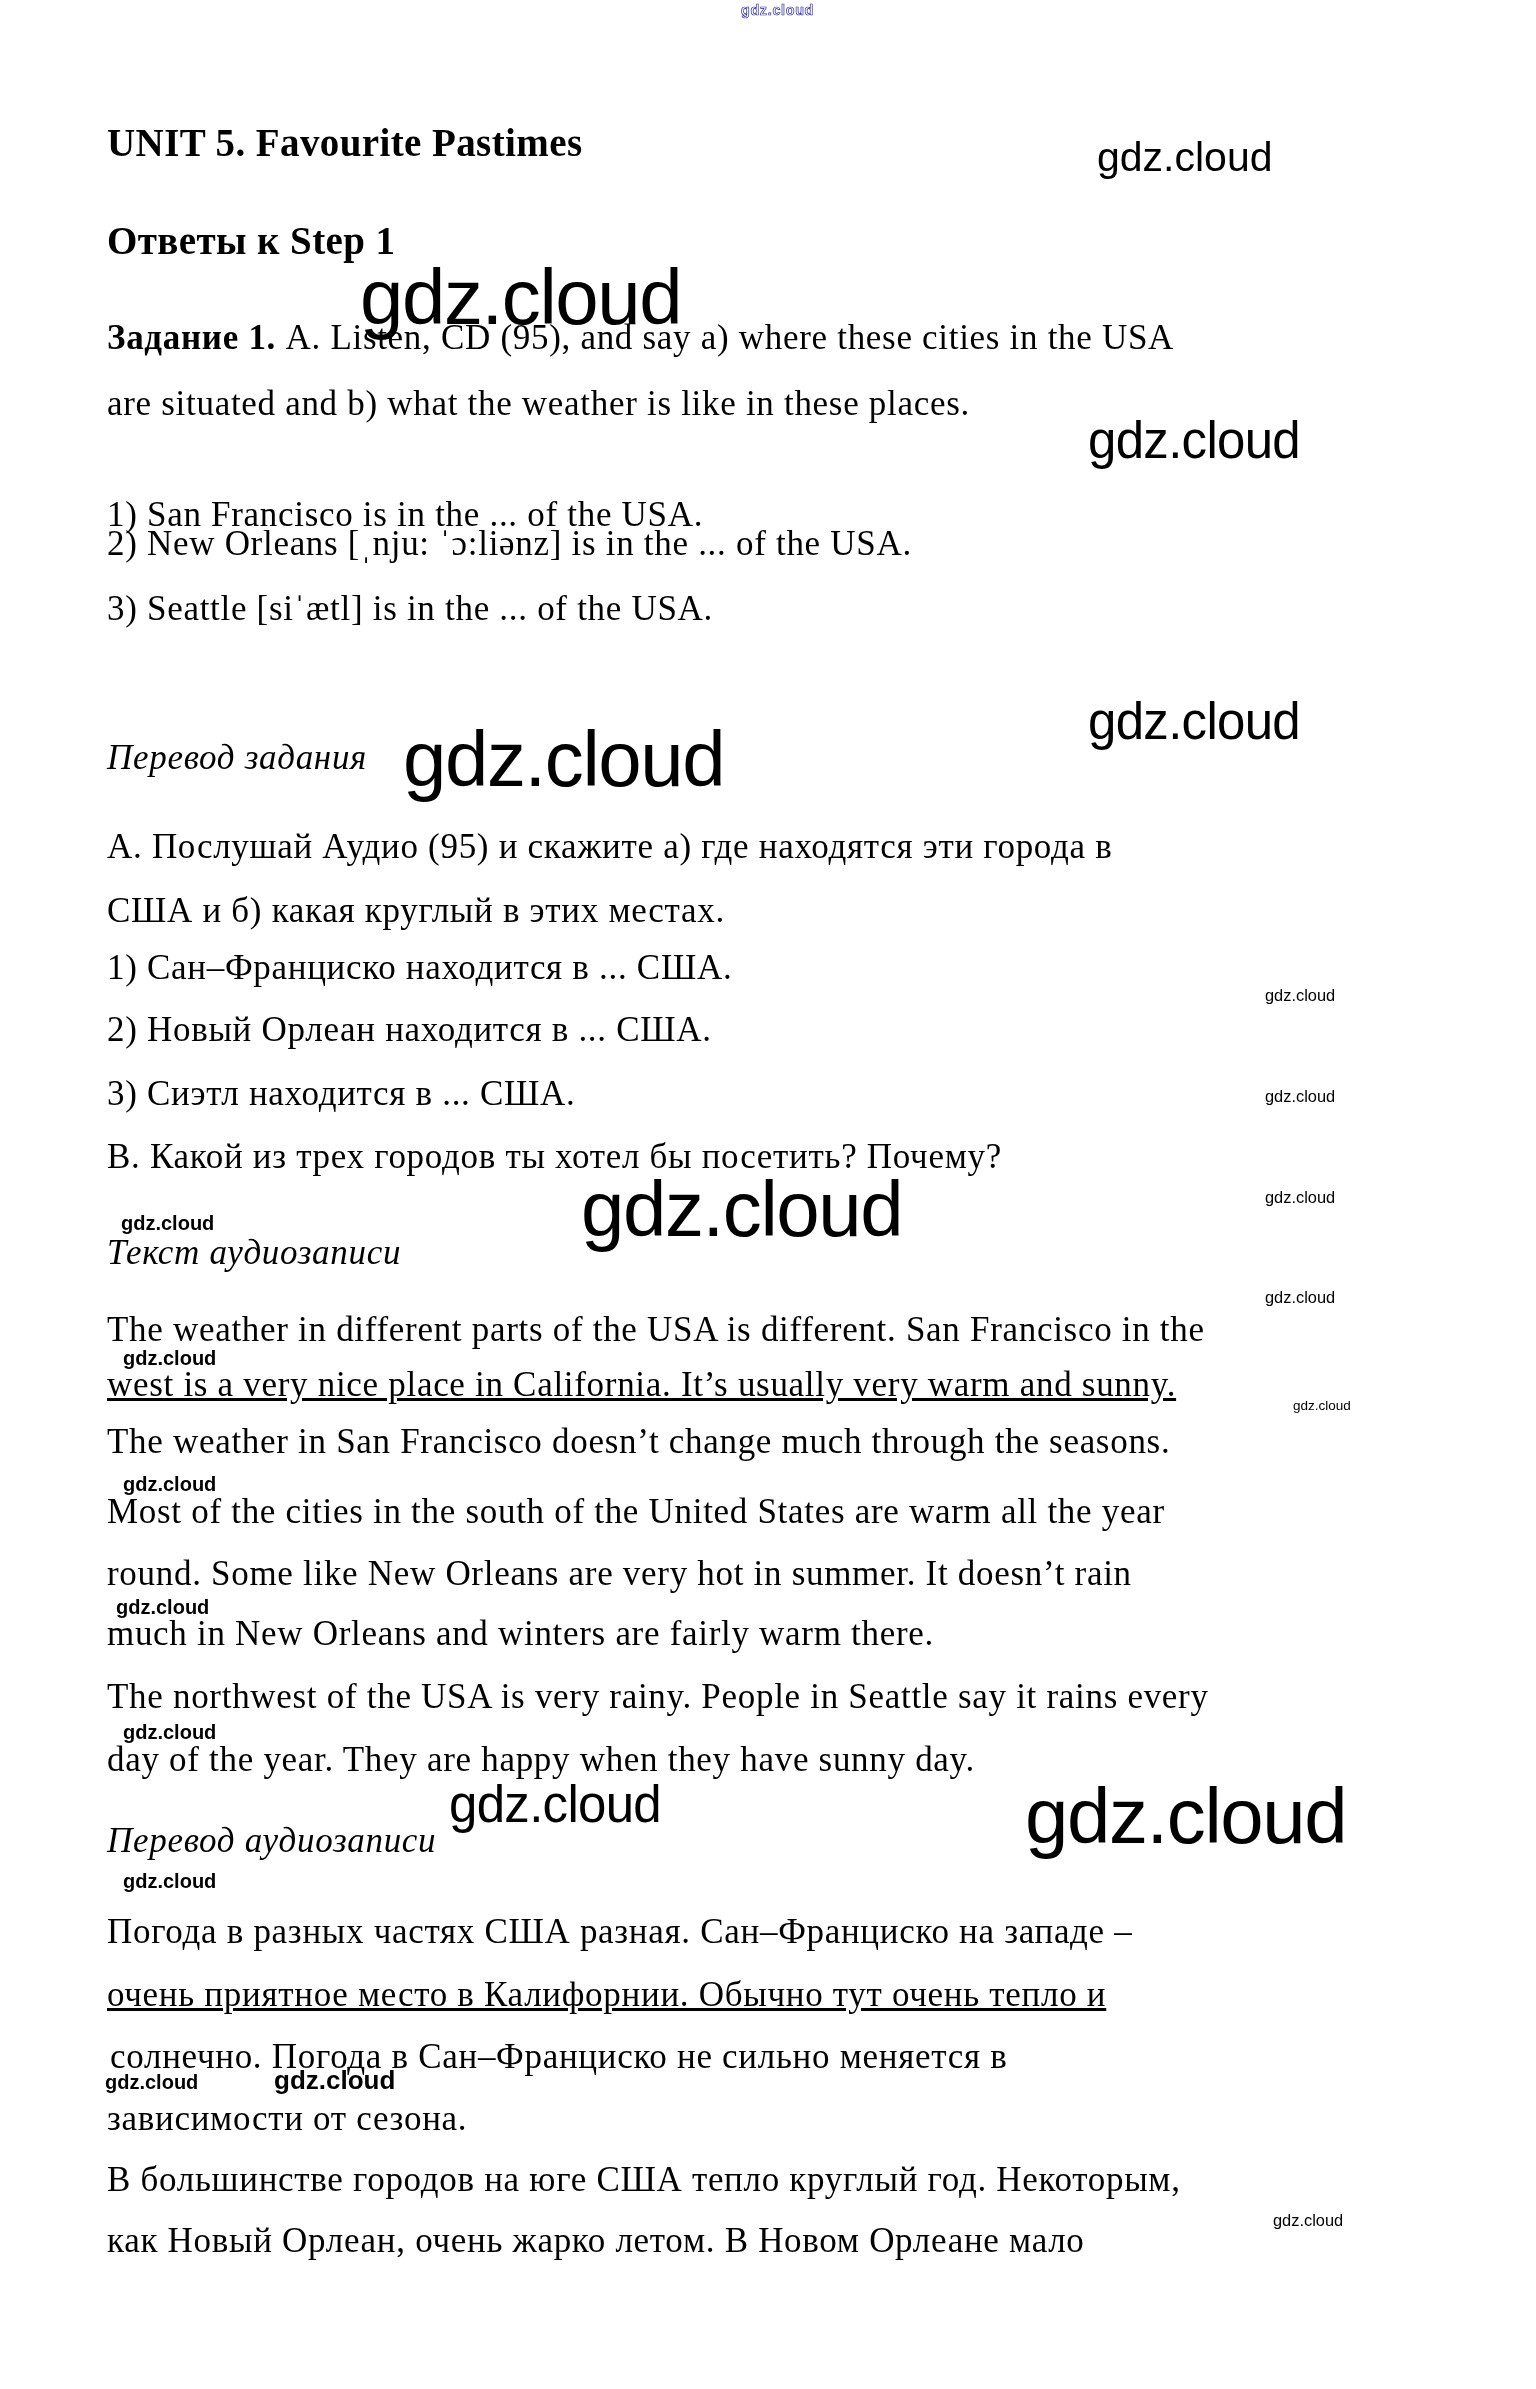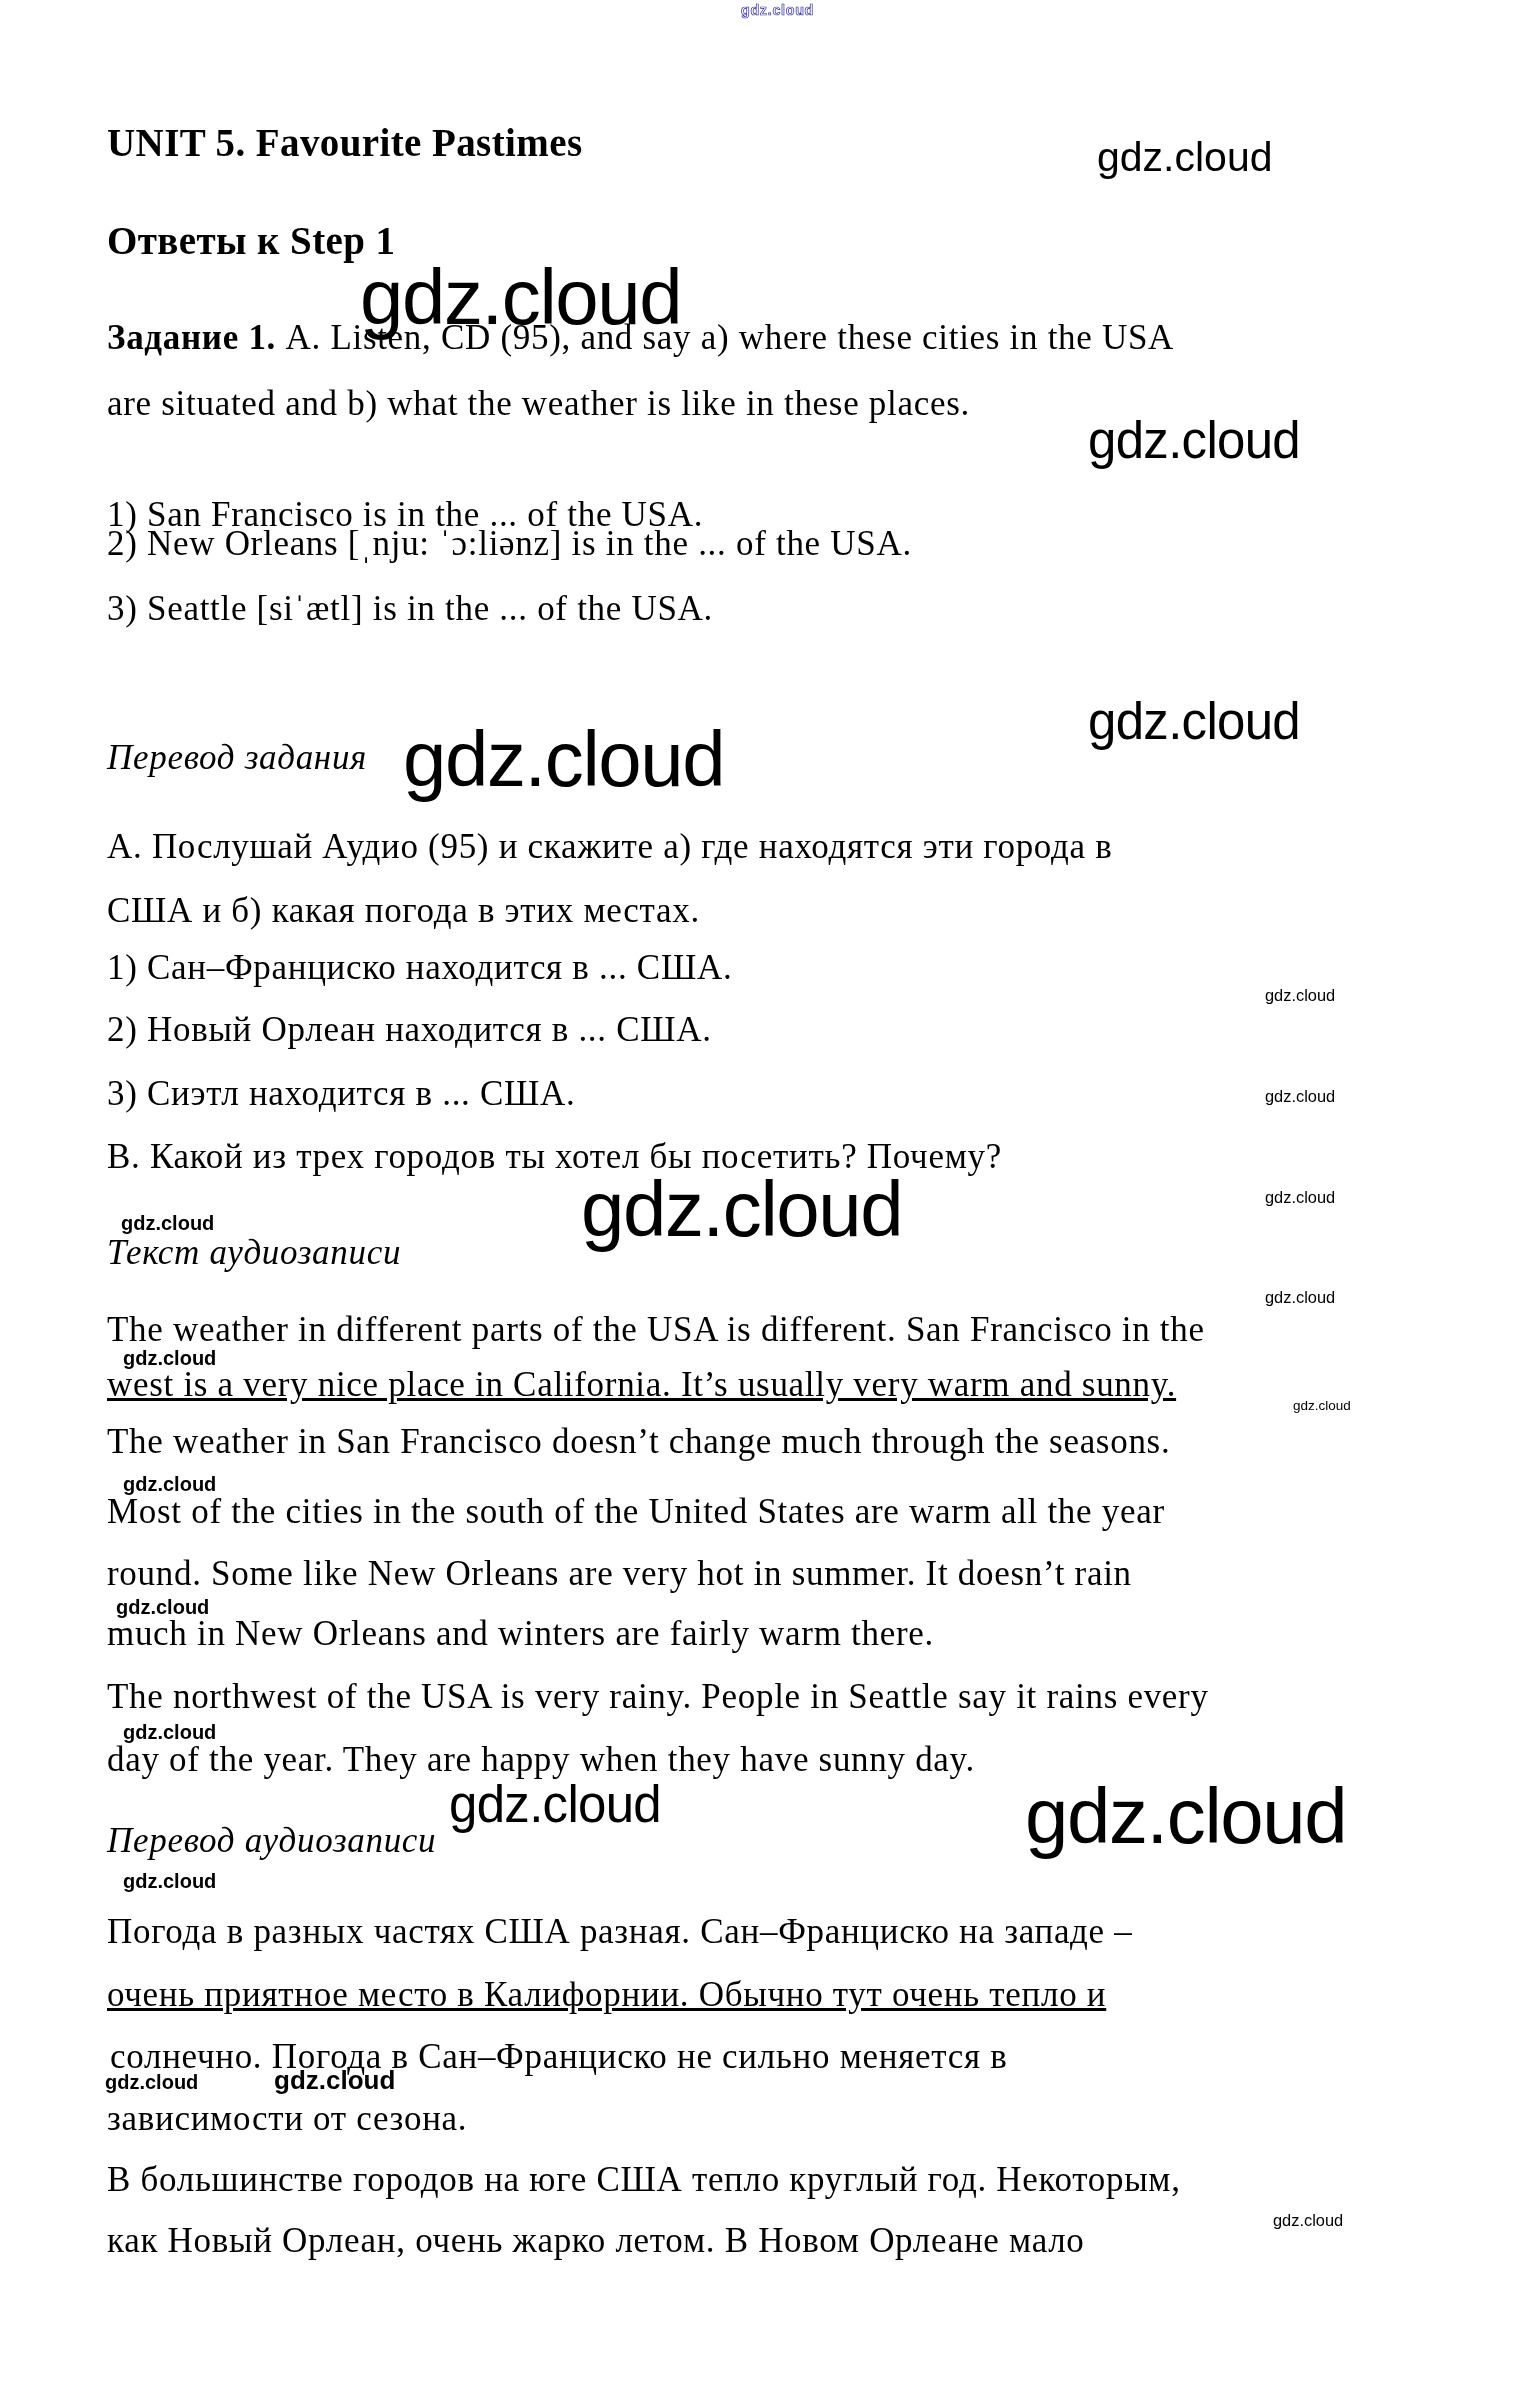--- a/index.html
+++ b/index.html
@@ -63,21 +63,21 @@
 
   <div class="ln" style="left:107px;top:460px;margin-top:35px;">1) San Francisco is in the ... of the USA.</div>
   <div class="ln" style="left:107px;top:524px;">2) New Orleans [ˌnju: ˈɔ:liənz] is in the ... of the USA.</div>
   <div class="ln" style="left:107px;top:589px;">3) Seattle [siˈætl] is in the ... of the USA.</div>
   <div class="wm wm-72" style="left:1088px;top:696px;">gdz.cloud</div>
 
   <div class="ln it" style="left:107px;top:738px;">Перевод задания</div>
   <div class="wm wm-110" style="left:403px;top:720px;">gdz.cloud</div>
 
   <div class="ln" style="left:107px;top:827px;">А. Послушай Аудио (95) и скажите а) где находятся эти города в</div>
-  <div class="ln" style="left:107px;top:891px;">США и б) какая погода в этих местах.</div>
+  <div class="ln" style="left:107px;top:891px;">США и б) какая круглый в этих местах.</div>
 
   <div class="ln" style="left:107px;top:948px;">1) Сан–Франциско находится в ... США.</div>
   <div class="wm wm-23" style="left:1265px;top:987px;">gdz.cloud</div>
   <div class="ln" style="left:107px;top:1010px;">2) Новый Орлеан находится в ... США.</div>
   <div class="ln" style="left:107px;top:1074px;">3) Сиэтл находится в ... США.</div>
   <div class="wm wm-23" style="left:1265px;top:1088px;">gdz.cloud</div>
   <div class="ln" style="left:107px;top:1137px;">В. Какой из трех городов ты хотел бы посетить? Почему?</div>
   <div class="wm wm-23" style="left:1265px;top:1189px;">gdz.cloud</div>
 
   <div class="wm wm-110" style="left:581px;top:1170px;">gdz.cloud</div>

